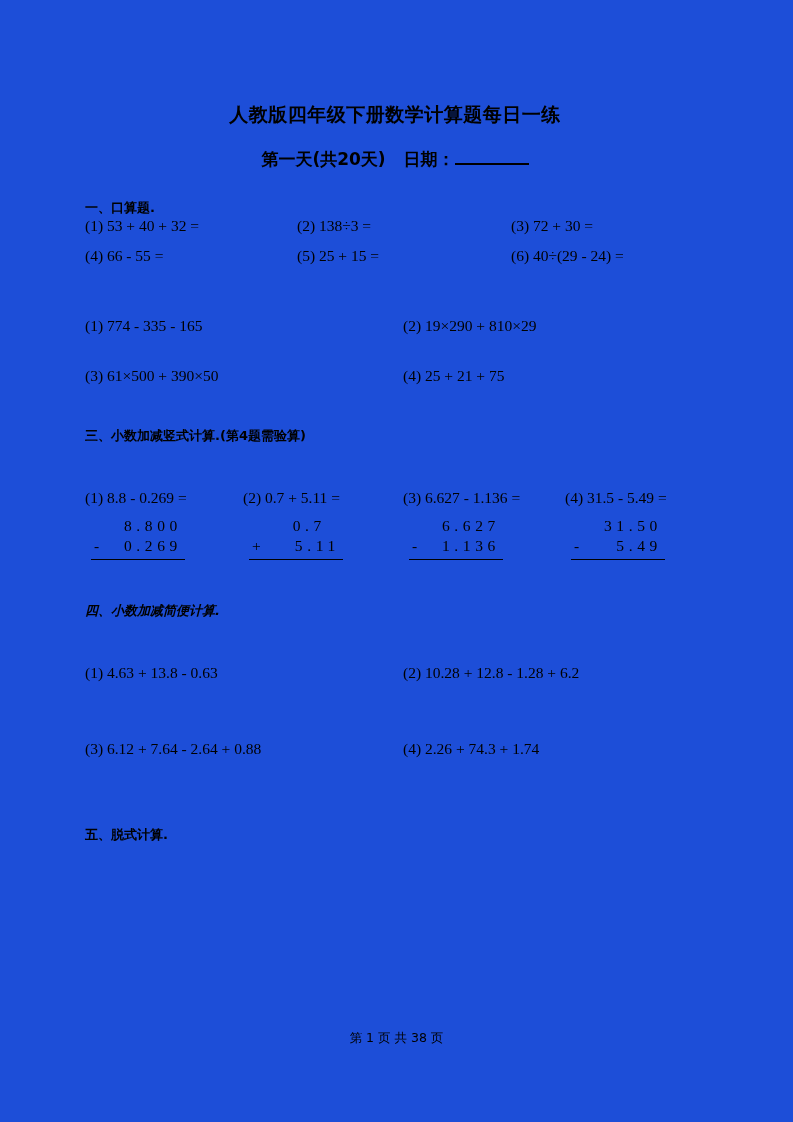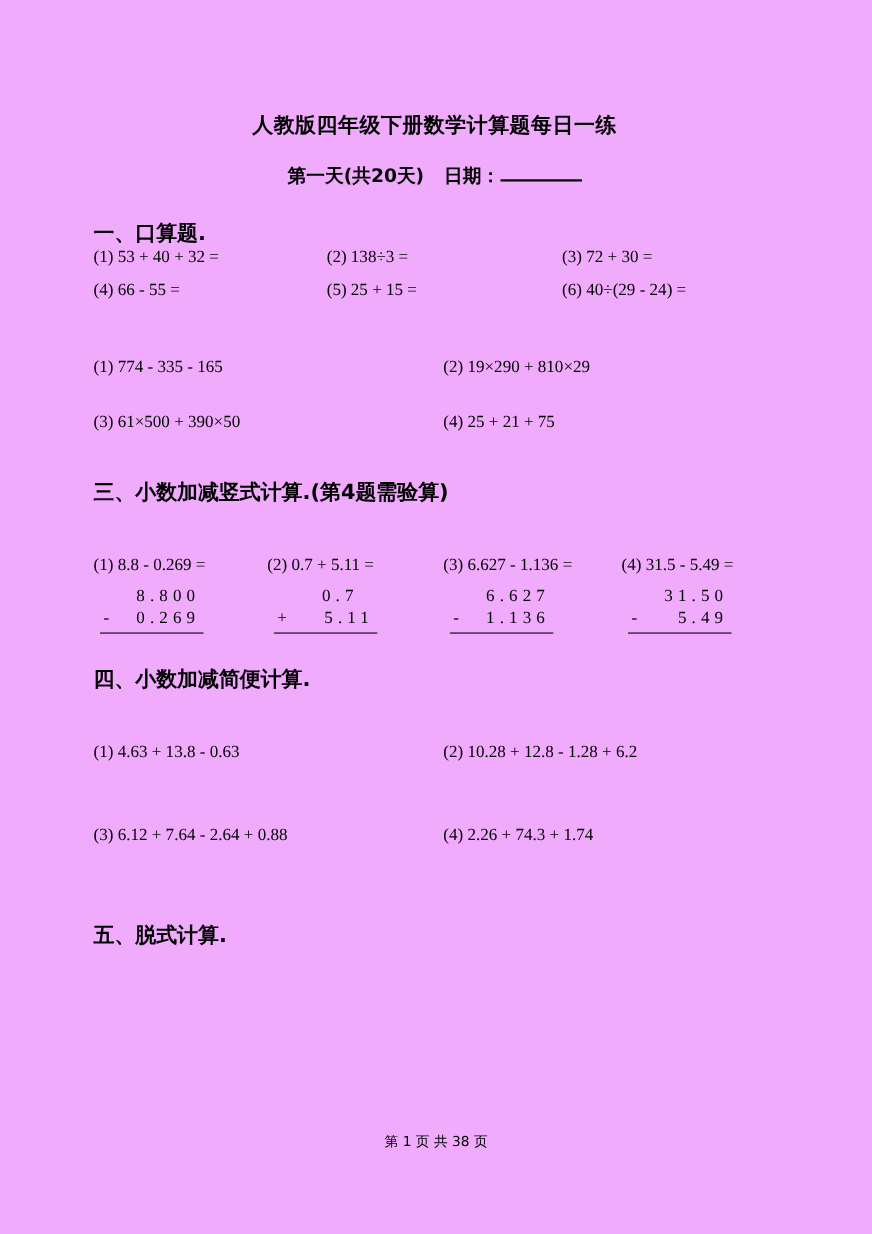--- a/index.html
+++ b/index.html
@@ -4,21 +4,21 @@
 <style>
   html, body {
     margin: 0;
     padding: 0;
     background: #ffffff;
   }
   .page {
     position: relative;
     width: 793px;
     height: 1122px;
-    background: #f0abfc;
+    background: #1d4ed8;
     color: #000000;
     font-family: "Liberation Serif", "DejaVu Serif", serif;
     overflow: hidden;
   }
   .content {
     padding: 102px 88px 0 85px;
   }
   .title {
     text-align: center;
     font-family: "DejaVu Sans", "Liberation Sans", sans-serif;
@@ -38,26 +38,26 @@
   .date-blank {
     display: inline-block;
     width: 74px;
     height: 15px;
     border-bottom: 2px solid #000;
     vertical-align: baseline;
   }
   .section-heading {
     font-family: "DejaVu Sans", "Liberation Sans", sans-serif;
     font-weight: bold;
-    font-size: 19px;
+    font-size: 13px;
     margin-top: 28px;
   }
   .s2-heading { margin-top: 26px; }
   .s3-heading { margin-top: 42px; }
-  .s4-heading { margin-top: 29px; }
+  .s4-heading { margin-top: 42px; font-style: italic; }
   .s5-heading { margin-top: 68px; }
   .prob {
     font-size: 15.5px;
     white-space: nowrap;
   }
   .row { display: flex; }
   .row-oral-1 { }
   .row-oral-2 { margin-top: 12px; }
   .row-oral .cell-1, .row-oral2 .cell-1 { width: 212px; }
   .row-oral .cell-2, .row-oral2 .cell-2 { width: 214px; }

